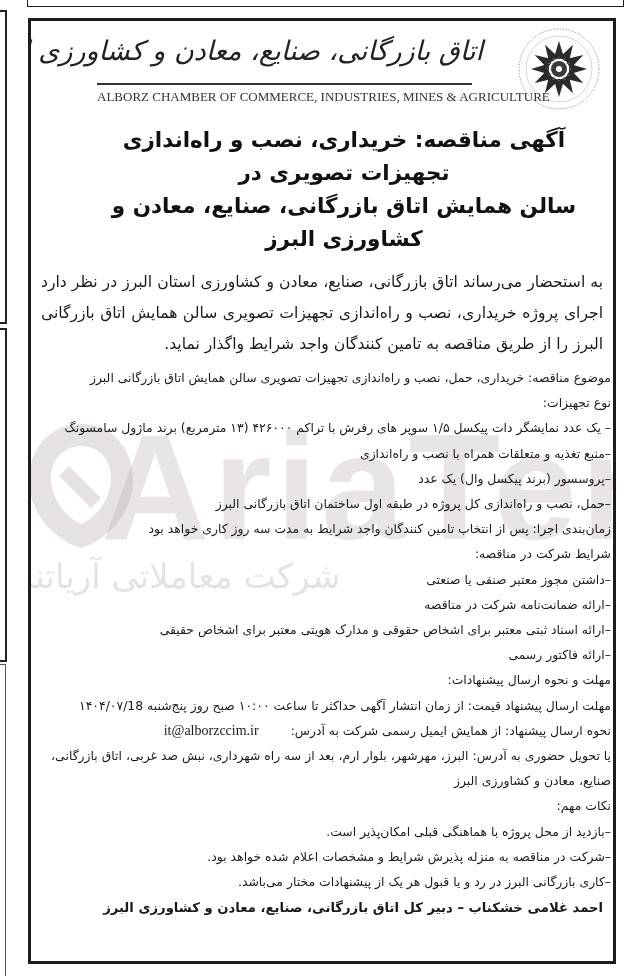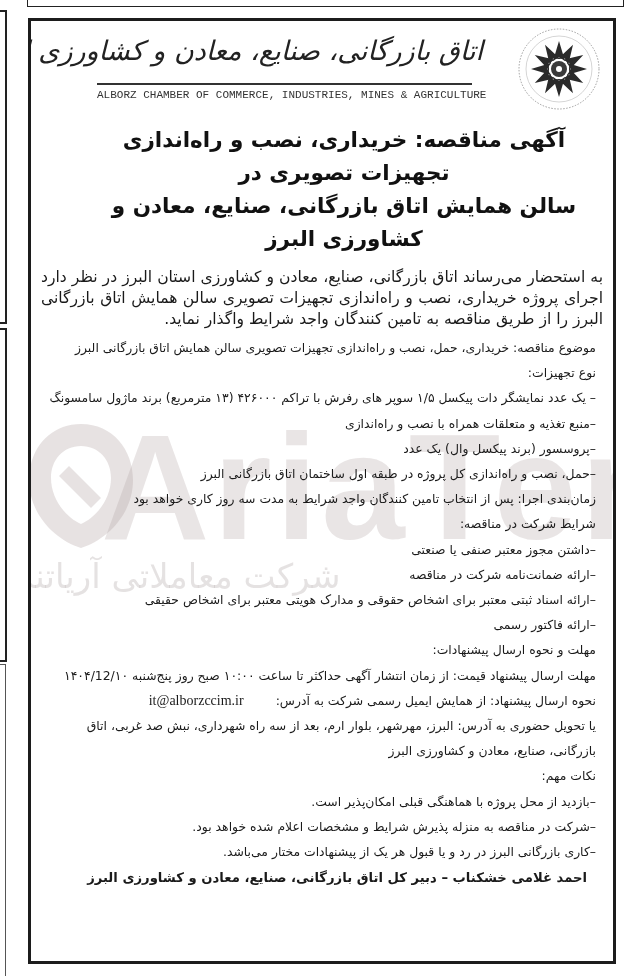--- a/index.html
+++ b/index.html
@@ -122,22 +122,22 @@
       width: 375px;
       height: 2px;
       background: #333;
     }
     .header-en {
       position: absolute;
       left: 66px;
       top: 68px;
       width: 375px;
       text-align: right;
-      font-family: Liberation Mono, monospace;
-      font-size: 11px;
+      font-family: Liberation Serif, serif;
+      font-size: 13px;
       color: #333;
       white-space: nowrap;
     }
 
     
     .title {
       position: relative;
       z-index: 1;
       direction: rtl;
       text-align: center;
@@ -150,33 +150,33 @@
     }
 
     
     .intro {
       position: relative;
       z-index: 1;
       direction: rtl;
       text-align: justify;
       text-align-last: right;
       font-size: 15.6px;
-      line-height: 21px;
+      line-height: 31px;
       padding: 8px 10px 0 10px;
       margin-top: 4px;
     }
 
     
     .body {
       position: relative;
       z-index: 1;
       direction: rtl;
       font-size: 12.4px;
       line-height: 25.2px;
-      padding: 5px 17px 0 10px;
+      padding: 5px 2px 0 10px;
     }
     .body .line {
       display: block;
       white-space: normal;
     }
     .body .item::before {
       content: "";
     }
     .email {
       font-family: "Liberation Serif", serif;
@@ -184,21 +184,21 @@
       direction: ltr;
       unicode-bidi: embed;
       margin-right: 32px;
     }
     .signature {
       position: relative;
       z-index: 1;
       direction: rtl;
       font-weight: bold;
       font-size: 13.2px;
-      padding: 6px 26px 0 10px;
+      padding: 6px 10px 0 10px;
     }
   </style>
 </head>
 <body>
 
 <div class="prev-ad-frame"></div>
 <div class="side-frame f1"></div>
 <div class="side-frame f2"></div>
 <div class="side-frame f3"></div>
 
@@ -253,21 +253,21 @@
     <span class="line item">–منبع تغذیه و متعلقات همراه با نصب و راه‌اندازی</span>
     <span class="line item">–پروسسور (برند پیکسل وال) یک عدد</span>
     <span class="line item">–حمل، نصب و راه‌اندازی کل پروژه در طبقه اول ساختمان اتاق بازرگانی البرز</span>
     <span class="line">زمان‌بندی اجرا: پس از انتخاب تامین کنندگان واجد شرایط به مدت سه روز کاری خواهد بود</span>
     <span class="line">شرایط شرکت در مناقصه:</span>
     <span class="line item">–داشتن مجوز معتبر صنفی یا صنعتی</span>
     <span class="line item">–ارائه ضمانت‌نامه شرکت در مناقصه</span>
     <span class="line item">–ارائه اسناد ثبتی معتبر برای اشخاص حقوقی و مدارک هویتی معتبر برای اشخاص حقیقی</span>
     <span class="line item">–ارائه فاکتور رسمی</span>
     <span class="line">مهلت و نحوه ارسال پیشنهادات:</span>
-    <span class="line">مهلت ارسال پیشنهاد قیمت: از زمان انتشار آگهی حداکثر تا ساعت ۱۰:۰۰ صبح روز پنج‌شنبه ۱۴۰۴/12/۱۰</span>
+    <span class="line">مهلت ارسال پیشنهاد قیمت: از زمان انتشار آگهی حداکثر تا ساعت ۱۰:۰۰ صبح روز پنج‌شنبه ۱۴۰۴/۰۷/18</span>
     <span class="line"><span>نحوه ارسال پیشنهاد: از همایش ایمیل رسمی شرکت به آدرس:</span><span class="email">it@alborzccim.ir</span></span>
     <span class="line">یا تحویل حضوری به آدرس: البرز، مهرشهر، بلوار ارم، بعد از سه راه شهرداری، نبش صد غربی، اتاق بازرگانی، صنایع، معادن و کشاورزی البرز</span>
     <span class="line">نکات مهم:</span>
     <span class="line item">–بازدید از محل پروژه با هماهنگی قبلی امکان‌پذیر است.</span>
     <span class="line item">–شرکت در مناقصه به منزله پذیرش شرایط و مشخصات اعلام شده خواهد بود.</span>
     <span class="line item">–کاری بازرگانی البرز در رد و یا قبول هر یک از پیشنهادات مختار می‌باشد.</span>
   </div>
 
   <div class="signature">احمد غلامی خشکناب – دبیر کل اتاق بازرگانی، صنایع، معادن و کشاورزی البرز</div>
 </div>

